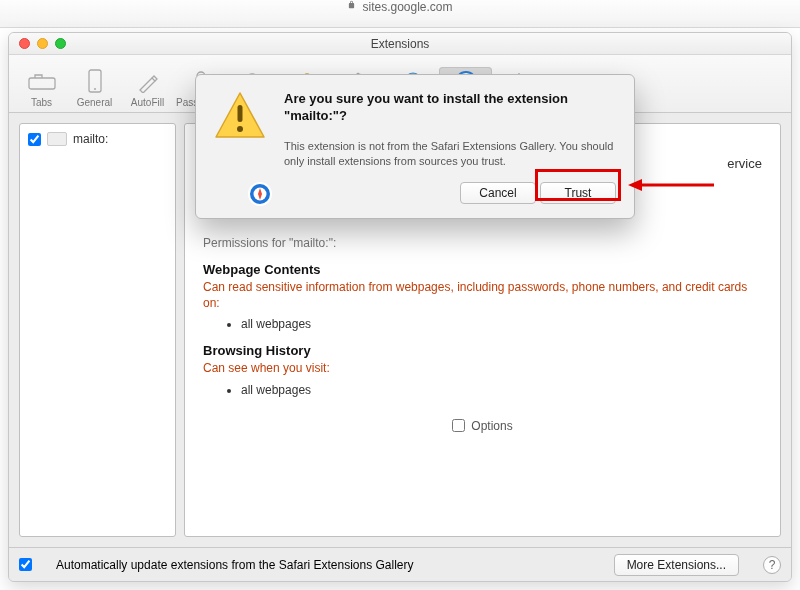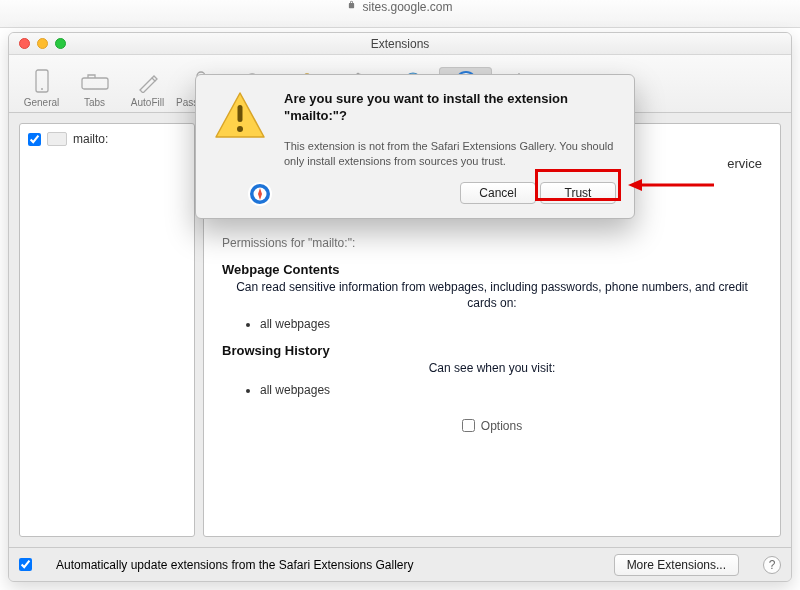--- a/index.html
+++ b/index.html
@@ -22,30 +22,30 @@
 
   
   .toolbar { height:58px; background: linear-gradient(#f9f9f9,#efefef); border-bottom:1px solid #c9c9c9; display:flex; align-items:flex-end; padding:0 6px; }
   .tb-item { width:53px; text-align:center; font-size:10px; color:#777; padding-bottom:4px; cursor:default; border-radius:4px 4px 0 0; }
   .tb-item.sel { background:#d8d8d8; box-shadow: inset 0 0 0 1px #c5c5c5; color:#333; }
   .tb-item .tb-icon { height:30px; display:flex; align-items:center; justify-content:center; }
   .tb-label { display:block; }
 
   
   .content { position:absolute; top:80px; left:0; right:0; bottom:34px; padding:10px; display:flex; gap:8px; }
-  .sidebar { width:176px; background:#fff; border:1px solid #bfbfbf; border-radius:3px; padding:6px 4px; }
+  .sidebar { width:157px; background:#fff; border:1px solid #bfbfbf; border-radius:3px; padding:6px 4px; }
   .ext-row { display:flex; align-items:center; gap:6px; font-size:12px; color:#333; padding:2px 4px; }
   .ext-row input { margin:0; }
   .ext-thumb { width:20px; height:14px; background:#eee; border:1px solid #ccc; border-radius:2px; }
 
   .detail { flex:1; background:#fff; border:1px solid #bfbfbf; border-radius:3px; padding:16px 18px; font-size:12px; color:#333; position:relative; overflow:hidden; }
   .detail .peek { font-size:13px; color:#333; position:absolute; right:18px; top:32px; }
   .perm-title { font-size:12px; color:#777; margin-top:96px; }
   .detail h4 { font-size:13px; font-weight:600; margin-top:12px; color:#111; }
-  .detail p { font-size:12px; color:#0f172a; margin-top:2px; line-height:1.35;text-align:center; }
+  .detail p { font-size:12px; color:#c2410c; margin-top:2px; line-height:1.35; }
   .detail ul { margin:6px 0 0 38px; font-size:12px; color:#333; }
   .opts { display:flex; align-items:center; justify-content:center; gap:6px; margin-top:22px; color:#555; }
 
   
   .bottom { position:absolute; left:0; right:0; bottom:0; height:34px; border-top:1px solid #c9c9c9; display:flex; align-items:center; padding:0 10px; font-size:12px; background:#ececec; gap:24px; }
   .spacer { flex:1; }
   .mac-btn { background:linear-gradient(#fff,#f3f3f3); border:1px solid #bcbcbc; border-radius:4px; padding:3px 12px; font-size:12px; color:#222; cursor:default; }
   .help { width:18px; height:18px; border-radius:50%; border:1px solid #aeaeae; background:#fdfdfd; color:#6b6b6b; font-size:12px; display:flex; align-items:center; justify-content:center; }
 
   
@@ -79,35 +79,35 @@
       <span class="tl-red"></span>
       <span class="tl-yel"></span>
       <span class="tl-grn"></span>
     </div>
     <div class="title">Extensions</div>
   </div>
 
   <div class="toolbar">
     <div class="tb-item">
       <div class="tb-icon">
+          <svg width="28" height="18" viewBox="0 0 28 18">
+            <rect x="1" y="5" width="26" height="11" rx="2" fill="none" stroke="#a9a9a9" stroke-width="1.3"></rect>
+            <path d="M7 5V2h7v3" fill="none" stroke="#a9a9a9" stroke-width="1.3"></path>
+          </svg>
+        </div>
+      <span class="tb-label">Tabs</span>
+    </div>
+    <div class="tb-item">
+      <div class="tb-icon">
           <svg width="22" height="26" viewBox="0 0 22 26">
             <rect x="5" y="1" width="12" height="22" rx="2" fill="none" stroke="#a9a9a9" stroke-width="1.3"></rect>
             <circle cx="11" cy="20" r="1" fill="#a9a9a9"></circle>
           </svg>
         </div>
       <span class="tb-label">General</span>
-    </div>
-    <div class="tb-item">
-      <div class="tb-icon">
-          <svg width="28" height="18" viewBox="0 0 28 18">
-            <rect x="1" y="5" width="26" height="11" rx="2" fill="none" stroke="#a9a9a9" stroke-width="1.3"></rect>
-            <path d="M7 5V2h7v3" fill="none" stroke="#a9a9a9" stroke-width="1.3"></path>
-          </svg>
-        </div>
-      <span class="tb-label">Tabs</span>
     </div>
     <div class="tb-item">
       <div class="tb-icon">
           <svg width="22" height="22" viewBox="0 0 22 22">
             <path d="M3 19 15 7l3 3L6 22z" fill="none" stroke="#a9a9a9" stroke-width="1.3"></path>
             <path d="M15 7l2-2 3 3-2 2" fill="none" stroke="#a9a9a9" stroke-width="1.3"></path>
           </svg>
         </div>
       <span class="tb-label">AutoFill</span>
     </div>

